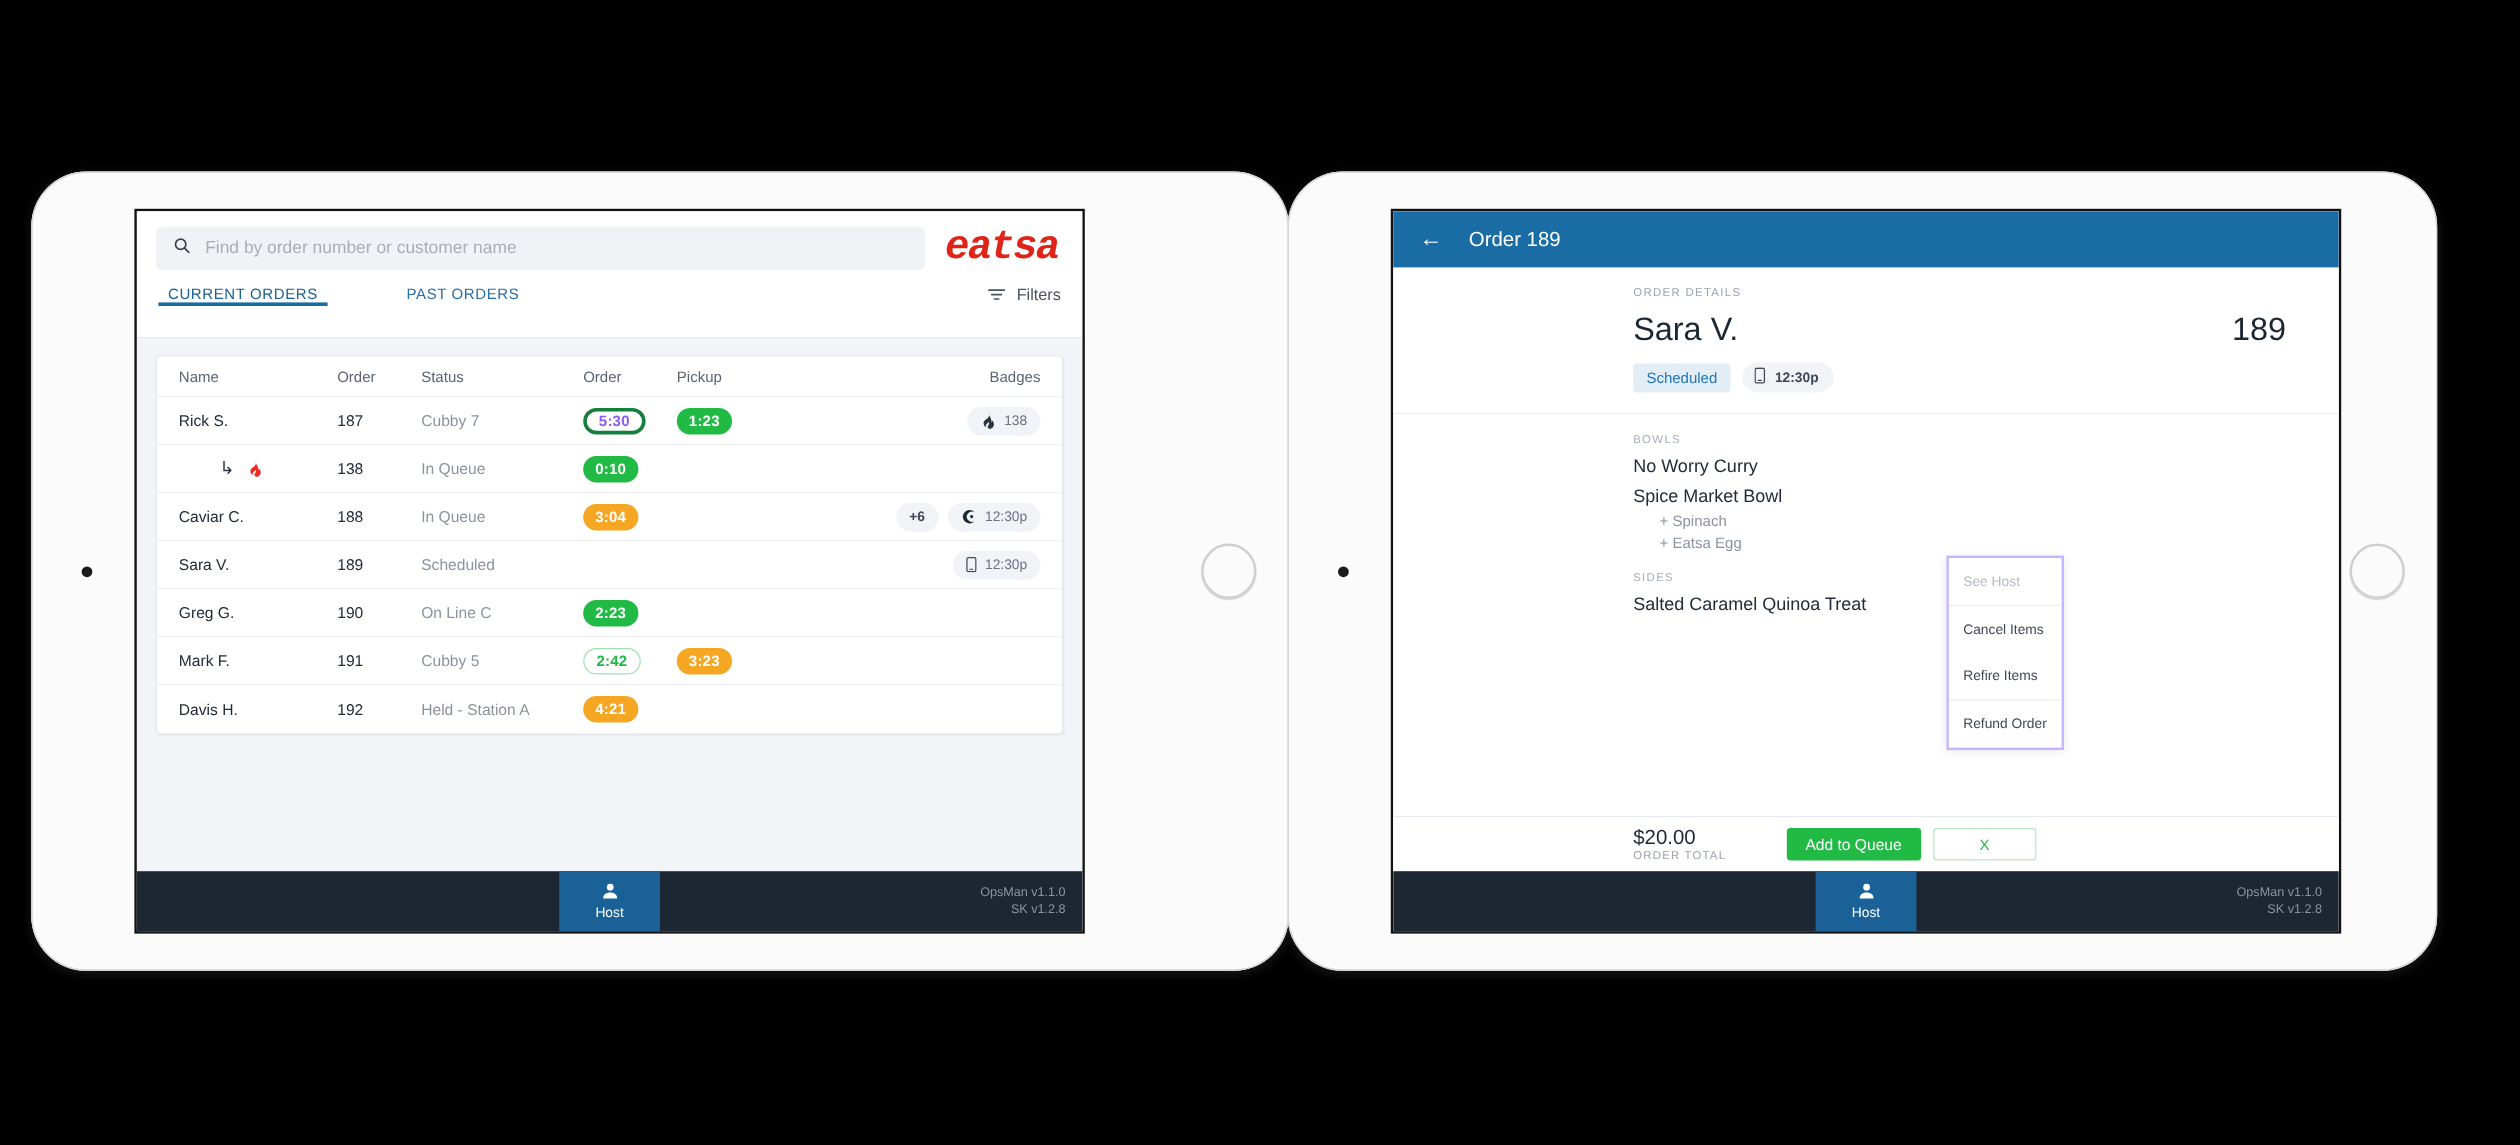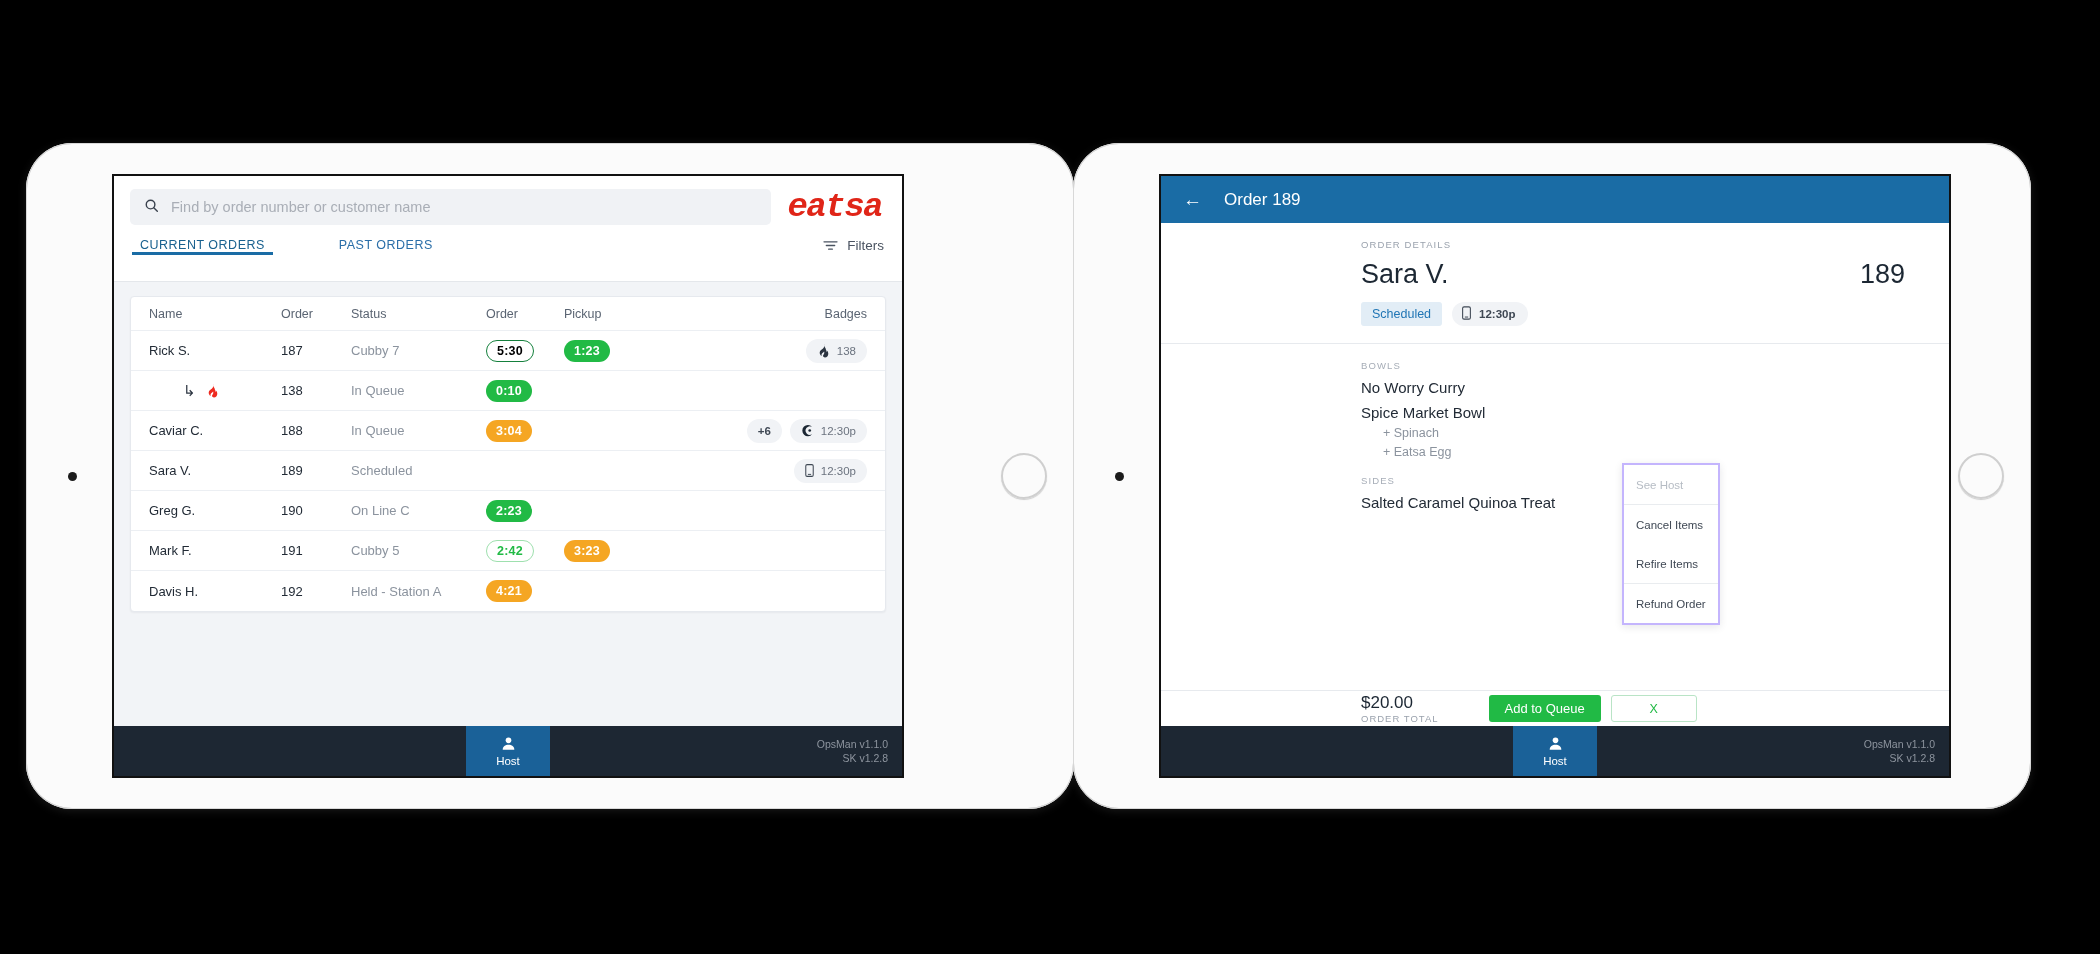--- a/index.html
+++ b/index.html
@@ -144,21 +144,21 @@
   .pill {
     display: inline-flex; align-items: center; justify-content: center;
     min-width: 44px; height: 22px;
     padding: 0 10px;
     border-radius: 11px;
     font-size: 12.5px; font-weight: 700;
     letter-spacing: .2px;
   }
   .pill.green-solid  { background:#21ba45; color:#fff; }
   .pill.orange-solid { background:#f5a623; color:#fff; }
-  .pill.red-out      { background:#fff; color:#000000; border:1px solid #15803d; }
+  .pill.red-out      { background:#fff; color:#8b5cf6; border:3px solid #15803d; }
   .pill.green-out    { background:#fff; color:#21ba45; border:1px solid #9ee0ae; }
 
   .badge {
     display:inline-flex; align-items:center; gap:7px;
     height: 24px; padding: 0 11px;
     background: #f1f3f6; border-radius: 12px;
     font-size: 11.5px; color: #4a5361; font-weight: 600;
   }
   .badge .num { font-size:11.5px; color:#6b737f; font-weight:500; }
   .sub-arrow { font-size: 15px; color: #2b3440; line-height:1; }
@@ -227,21 +227,21 @@
   .menu-item {
     height: 39px; display:flex; align-items:center;
     padding: 0 12px;
     font-size: 11.5px; color:#3f4854; cursor:pointer;
   }
   .menu-item.disabled { color:#b6bcc4; }
   .menu-sep { height:1px; background:#e9ecef; }
 
   .order-footer {
     border-top: 1px solid #e7eaee;
-    height: 36px;
+    height: 46px;
     display:flex; align-items:center;
     padding-left: 200px; padding-right: 44px;
     background:#fff;
     flex: none;
   }
   .total-amt { font-size: 17px; color:#1c2733; line-height:1.15; }
   .total-lbl { font-size: 9.5px; letter-spacing:1px; color:#9aa2ad; }
   .btn-green {
     margin-left: 50px;
     background:#21ba45; color:#fff;

